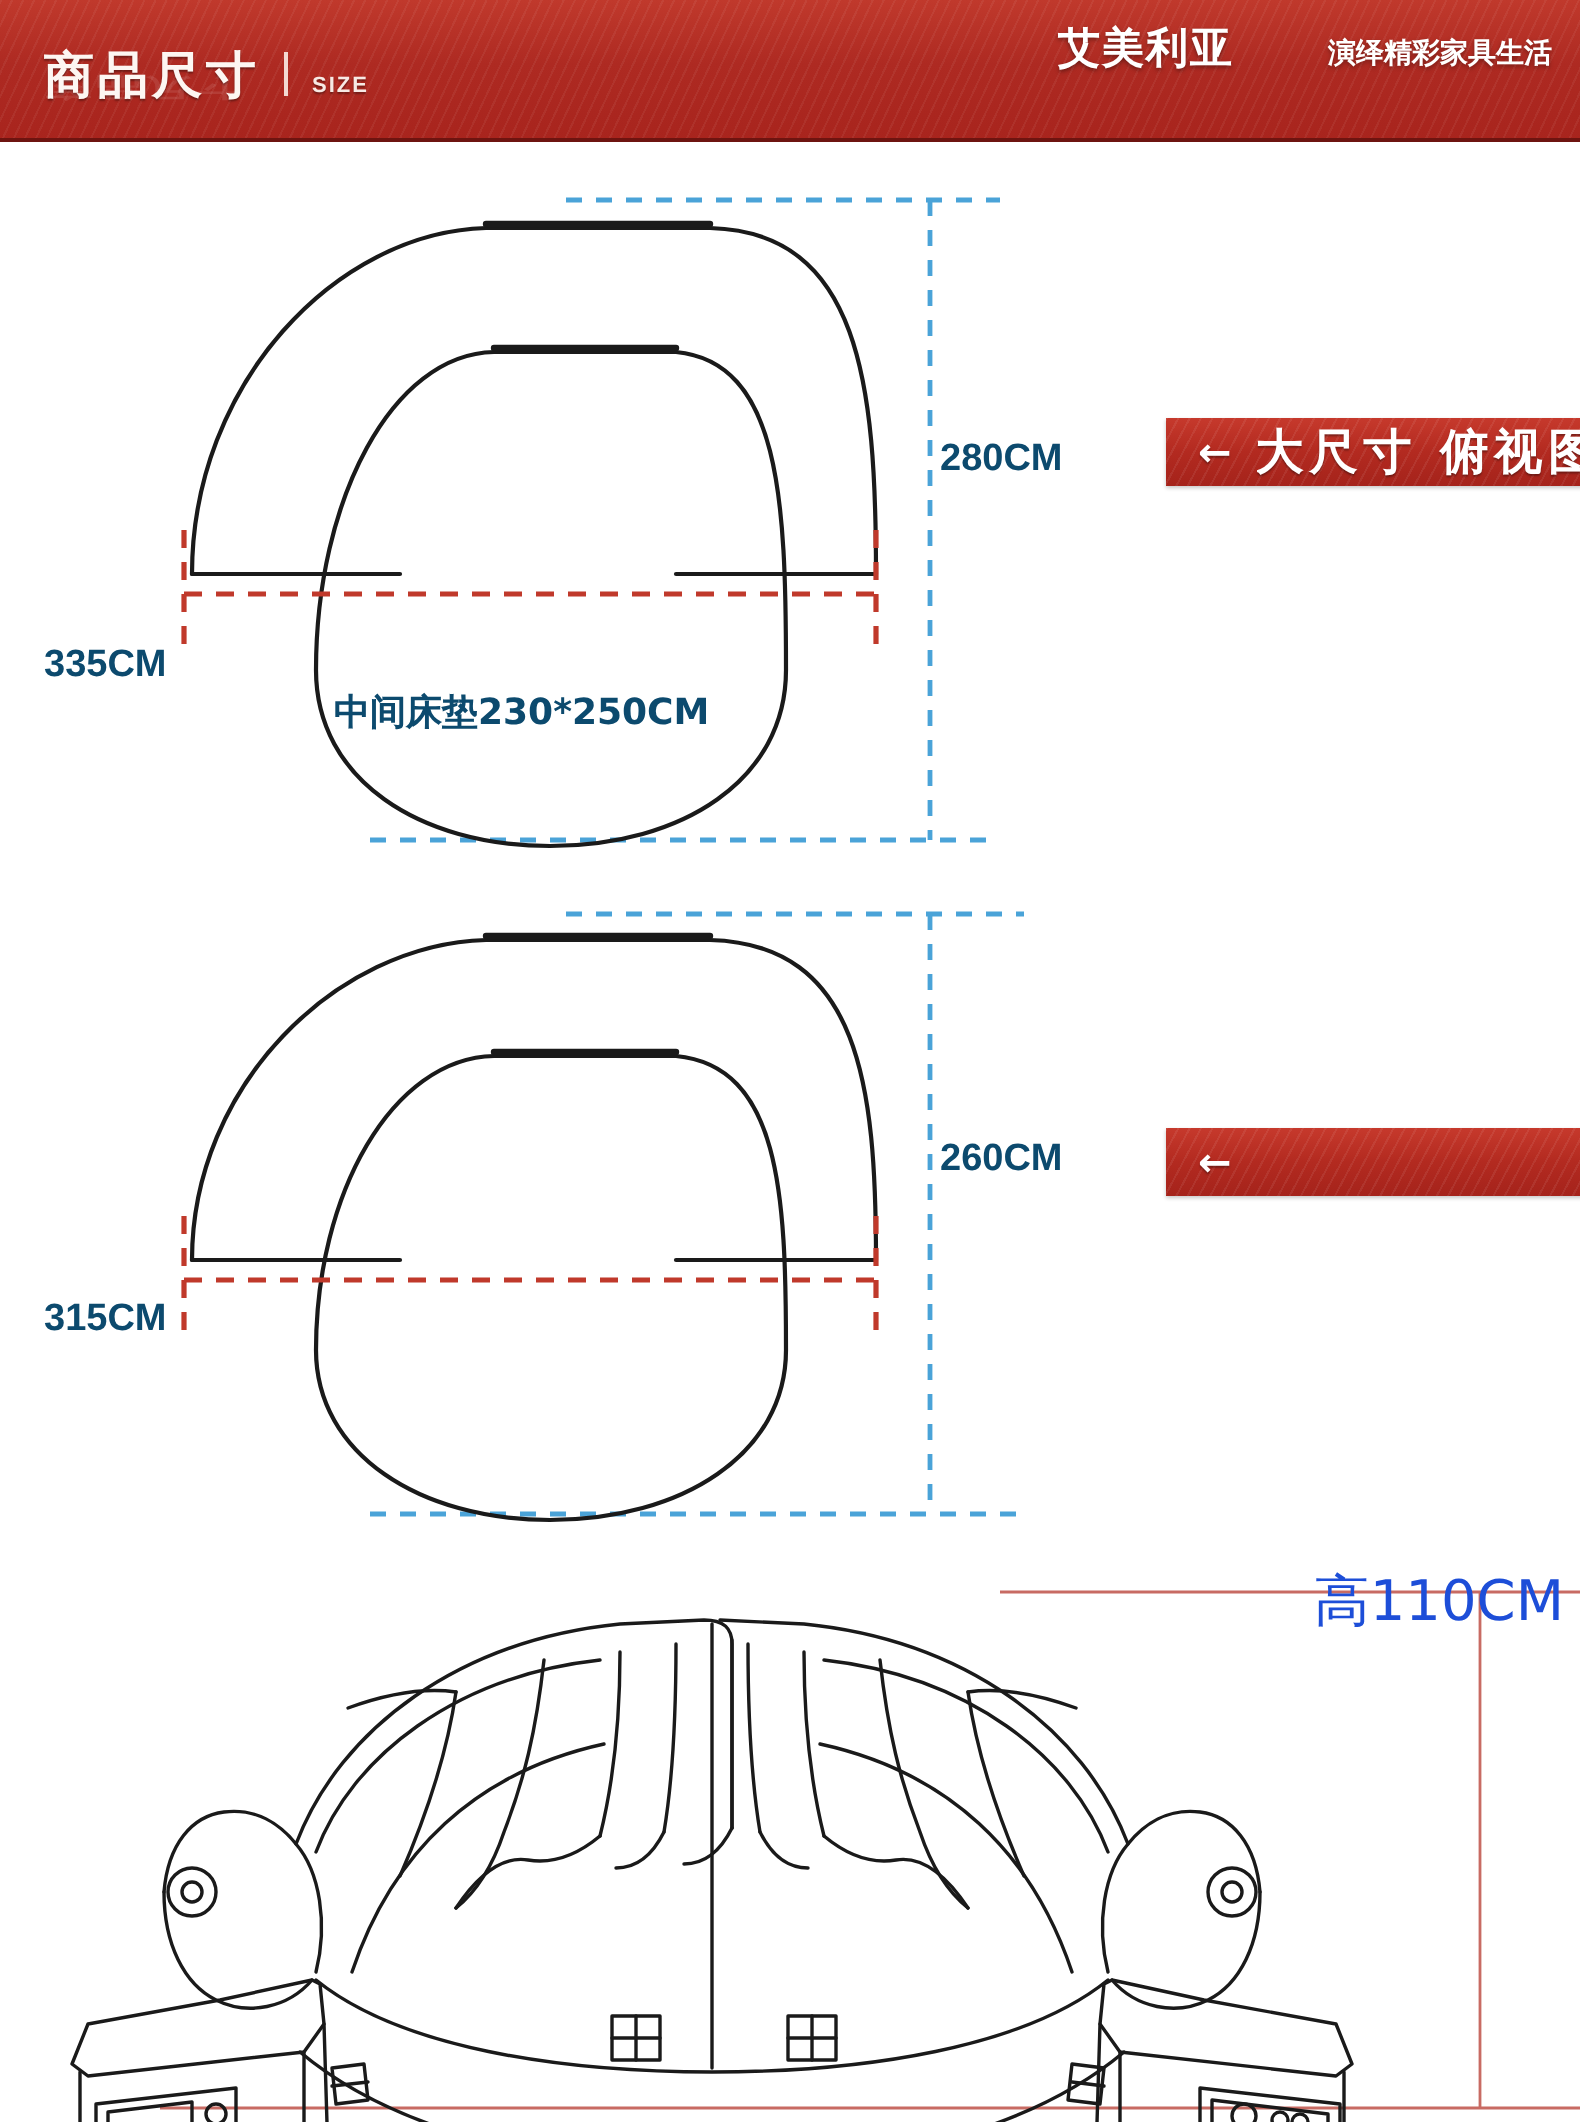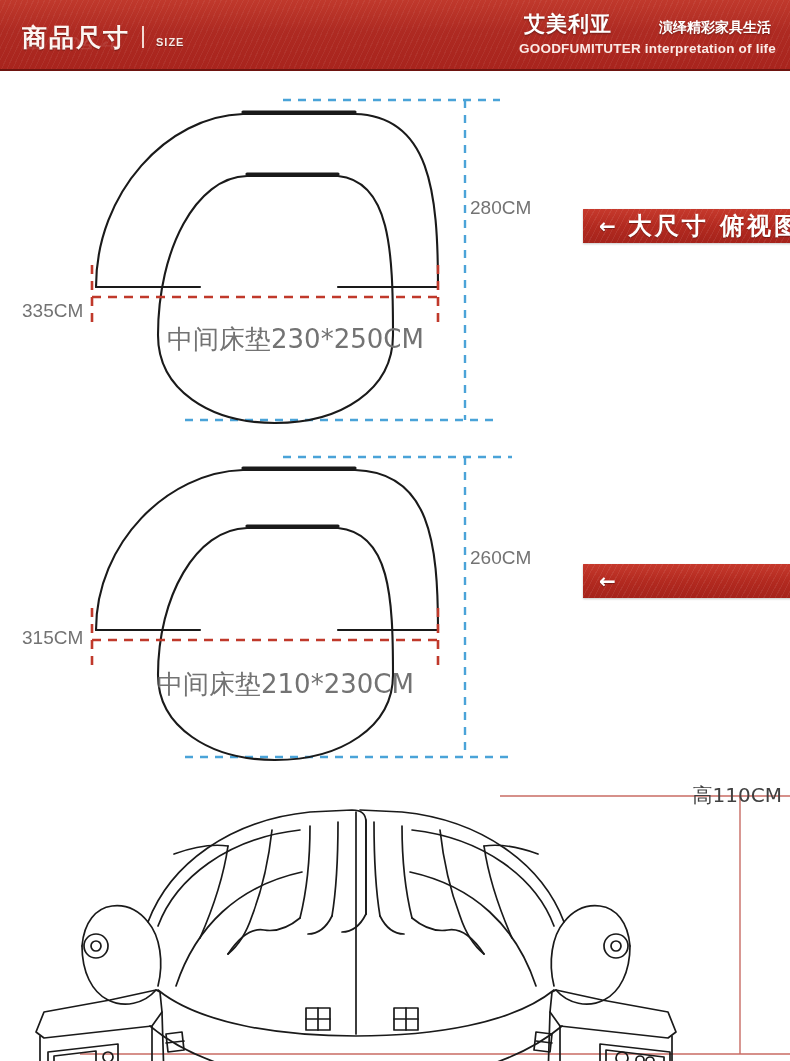--- a/index.html
+++ b/index.html
@@ -54,21 +54,21 @@
     color:rgba(255,255,255,0.10);
     transform:scaleY(-0.55);
     transform-origin:top left;
     white-space:nowrap;
     pointer-events:none;
   }
 
   .brand{
     position:absolute;right:14px;top:14px;text-align:right;line-height:1;
   }
-  .brand-row{display:flex;align-items:flex-end;justify-content:center;gap:20px;}
+  .brand-row{display:flex;align-items:flex-end;justify-content:space-between;gap:20px;}
   .brand-cn{
     font-size:21px;font-weight:700;color:#fff;letter-spacing:1px;
     font-family:"DejaVu Sans","Liberation Sans",sans-serif;
     text-shadow:0 1px 2px rgba(0,0,0,.4);
   }
   .brand-slogan{
     font-size:14px;font-weight:700;color:#fff;letter-spacing:0px;
     font-family:"DejaVu Sans","Liberation Sans",sans-serif;
     position:relative;top:-1px;
     text-shadow:0 1px 2px rgba(0,0,0,.35);
@@ -79,26 +79,26 @@
     letter-spacing:0.2px;white-space:nowrap;
   }
 
   
   .diagram{position:absolute;left:0;}
   .diagram svg{display:block;}
 
   .dimlabel{
     position:absolute;
     font-family:"Liberation Sans","DejaVu Sans",sans-serif;
-    font-size:19px;font-weight:400;color:#737373;
-    white-space:nowrap;letter-spacing:0px;
+    font-size:19px;font-weight:700;color:#0c4a6e;
+    white-space:nowrap;letter-spacing:0px;margin-top:22px;
   }
   .dimlabel.cjk{
     font-family:"DejaVu Sans","Liberation Sans",sans-serif;
-    font-size:26px;
+    font-size:18px;
   }
 
   
   .ribbon{
     position:absolute;
     height:34px;
     display:flex;align-items:center;gap:12px;
     padding:0 14px 0 16px;
     background:
       repeating-linear-gradient(118deg,
@@ -119,42 +119,41 @@
     font-family:"DejaVu Sans","Liberation Sans",sans-serif;
     text-shadow:0 1px 1px rgba(0,0,0,.35);
     white-space:nowrap;
   }
 
   
   .sofa-wrap{position:absolute;left:0;top:786px;width:790px;height:275px;}
   .height-label{
     position:absolute;right:8px;top:-4px;
     font-family:"DejaVu Sans","Liberation Sans",sans-serif;
-    font-size:20px;font-weight:400;color:#404040;white-space:nowrap;
+    font-size:28px;font-weight:400;color:#1d4ed8;white-space:nowrap;
   }
 </style>
 </head>
 <body>
 
 <div class="page">
 
   <div class="header">
     <div class="header-title">
       <span class="cn">商品尺寸</span>
       <span class="bar"></span>
       <span class="en">SIZE</span>
     </div>
     <div class="header-ghost">商品尺寸</div>
 
     <div class="brand">
       <div class="brand-row">
         <span class="brand-cn">艾美利亚</span>
         <span class="brand-slogan">演绎精彩家具生活</span>
       </div>
-      <div class="brand-en">GOODFUMITUTER interpretation of life</div>
     </div>
     <div class="header-rule"></div>
   </div>
 
   <div class="diagram" style="top:80px;left:0;width:560px;height:360px;">
     <svg width="560" height="360" viewBox="0 0 560 360">
 
       <g stroke="#4aa3d8" stroke-width="2.4" fill="none" stroke-dasharray="8,7" stroke-linecap="butt">
         <path d="M283 20 L500 20"></path>
         <path d="M465 20 L465 340"></path>
@@ -230,21 +229,20 @@
 
       <g stroke="#c0392b" stroke-width="2.6" fill="none" stroke-dasharray="9,7">
         <path d="M92 205 L 440 205"></path>
         <path d="M92 173 L 92 236"></path>
         <path d="M438 173 L 438 236"></path>
       </g>
     </svg>
 
     <div class="dimlabel" style="left:22px;top:192px;">315CM</div>
     <div class="dimlabel" style="left:470px;top:112px;">260CM</div>
-    <div class="dimlabel cjk" style="left:157px;top:232px;">中间床垫210*230CM</div>
   </div>
 
   <div class="ribbon" style="left:583px;top:564px;width:197px;">
     <span class="arrow">←</span>
   </div>
 
   <div class="sofa-wrap">
     <div class="height-label">高110CM</div>
 
     <svg width="790" height="275" viewBox="0 0 790 275">

